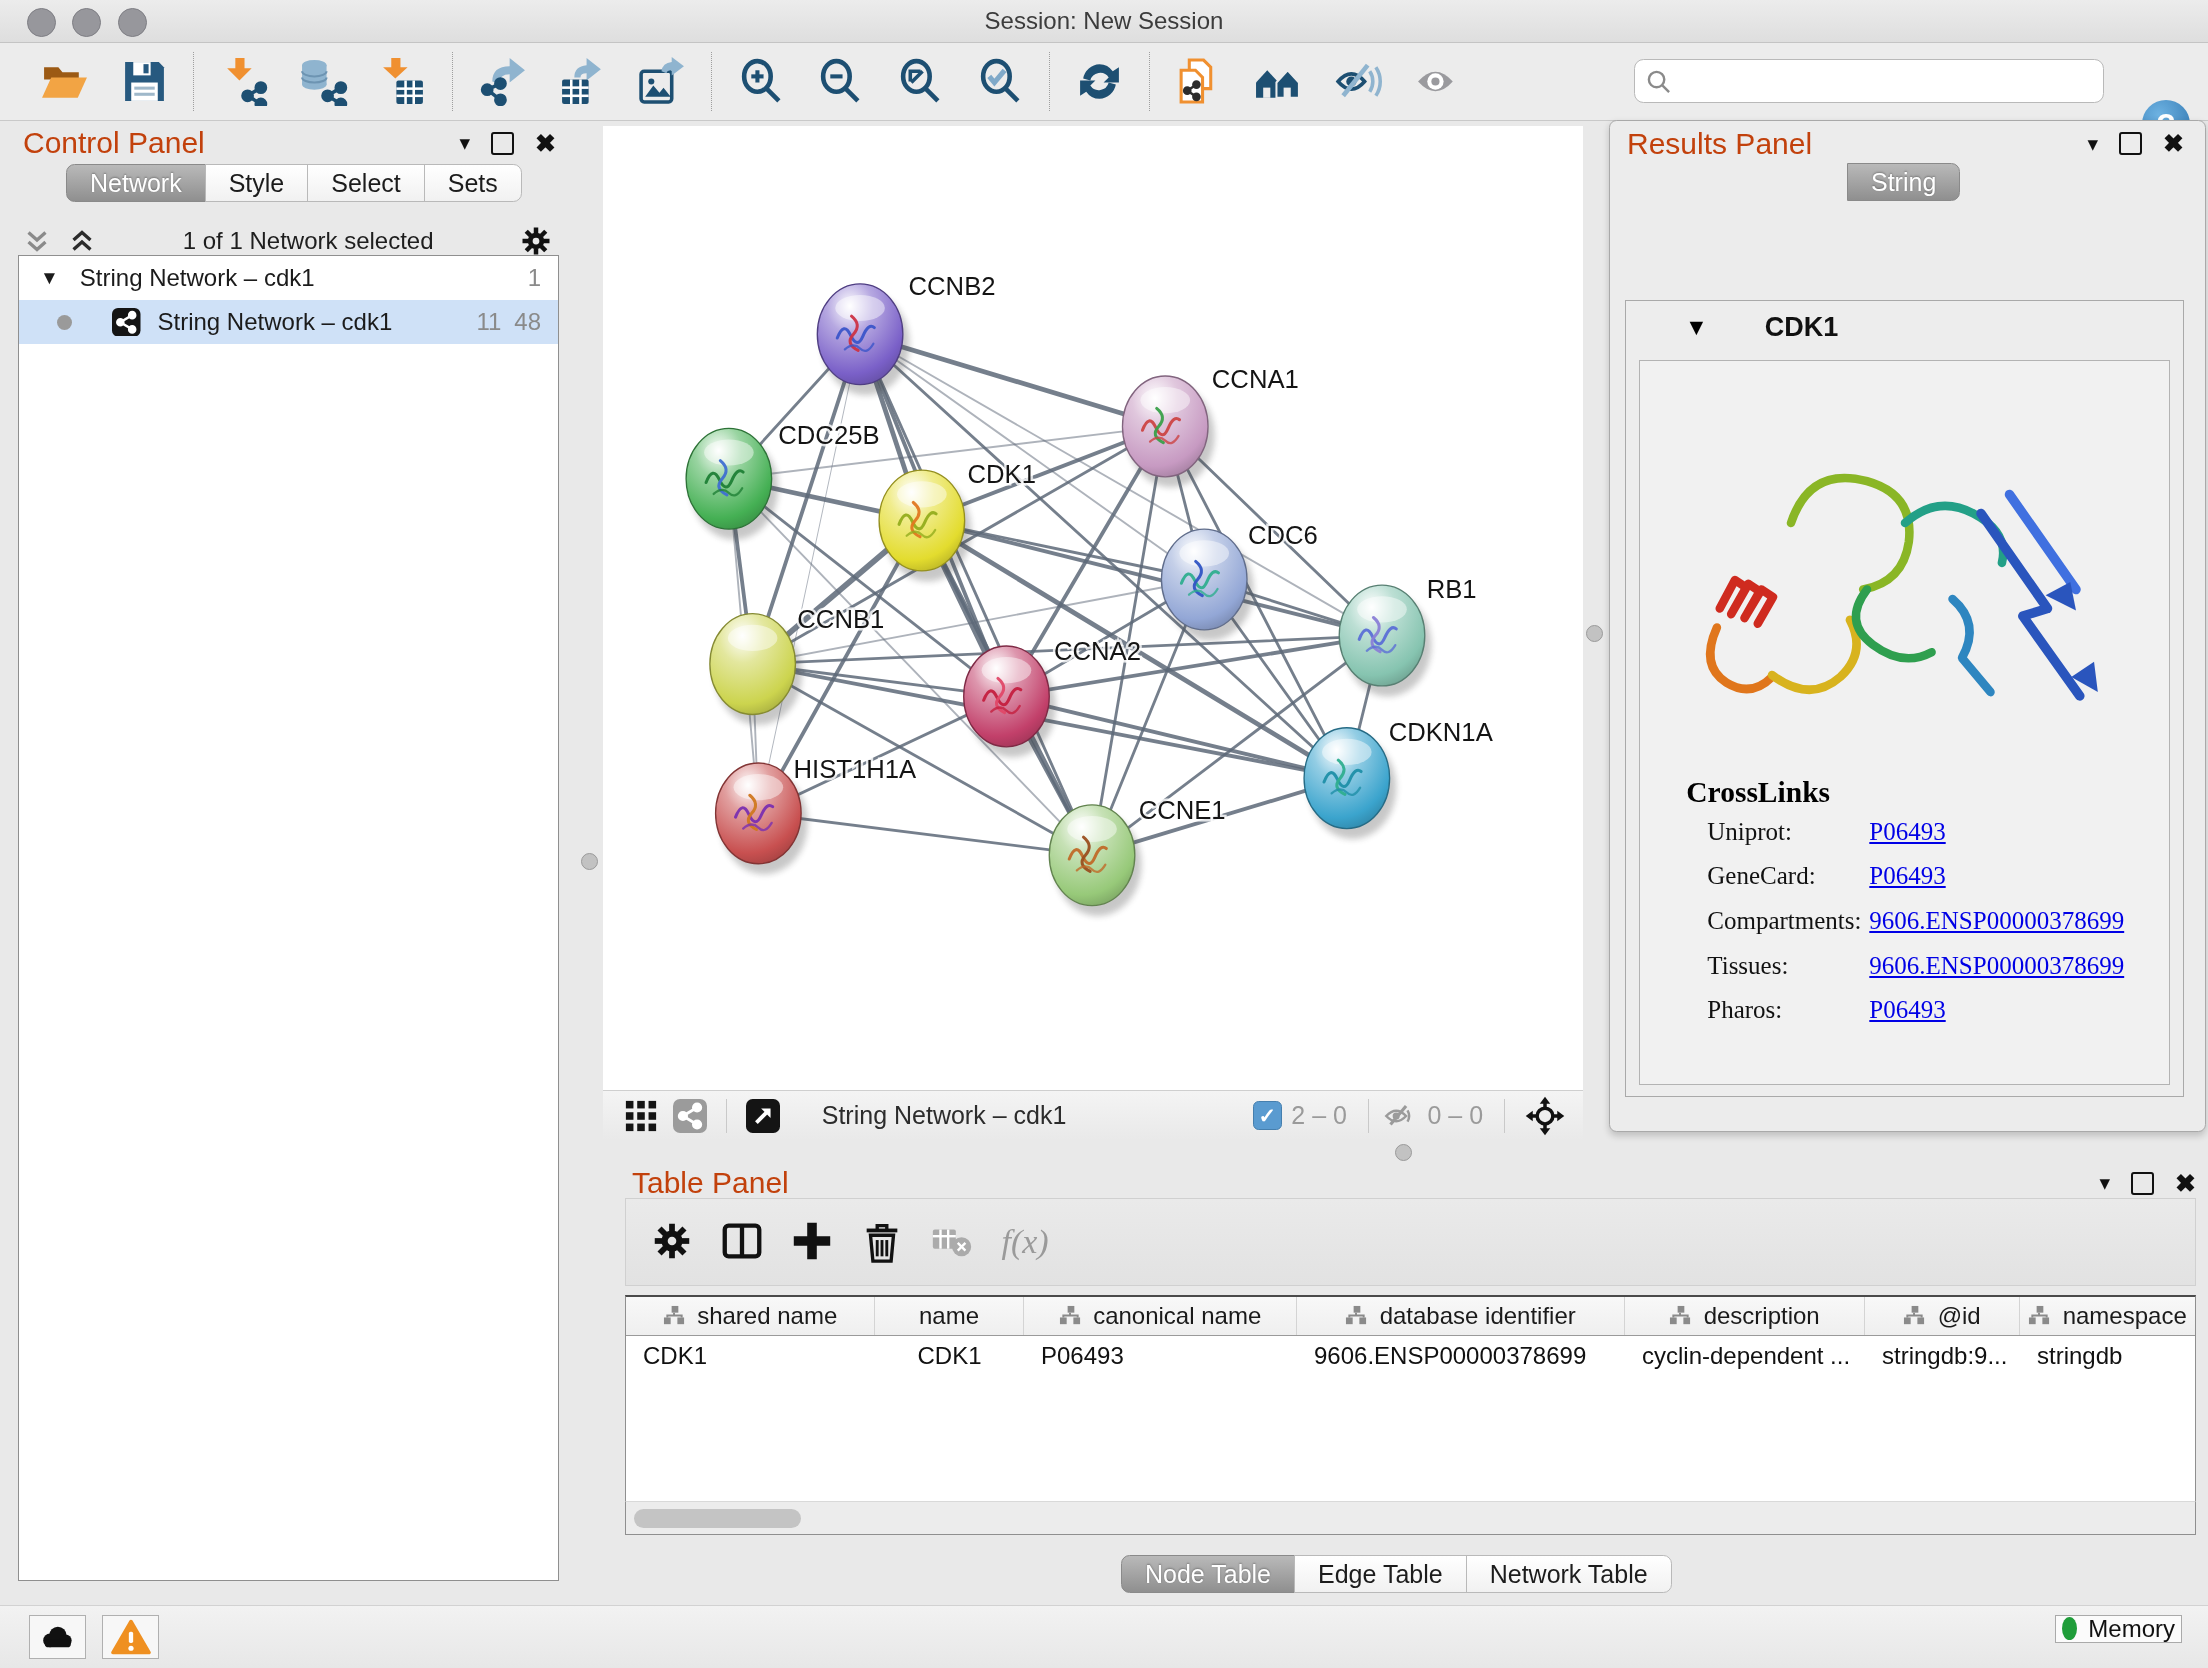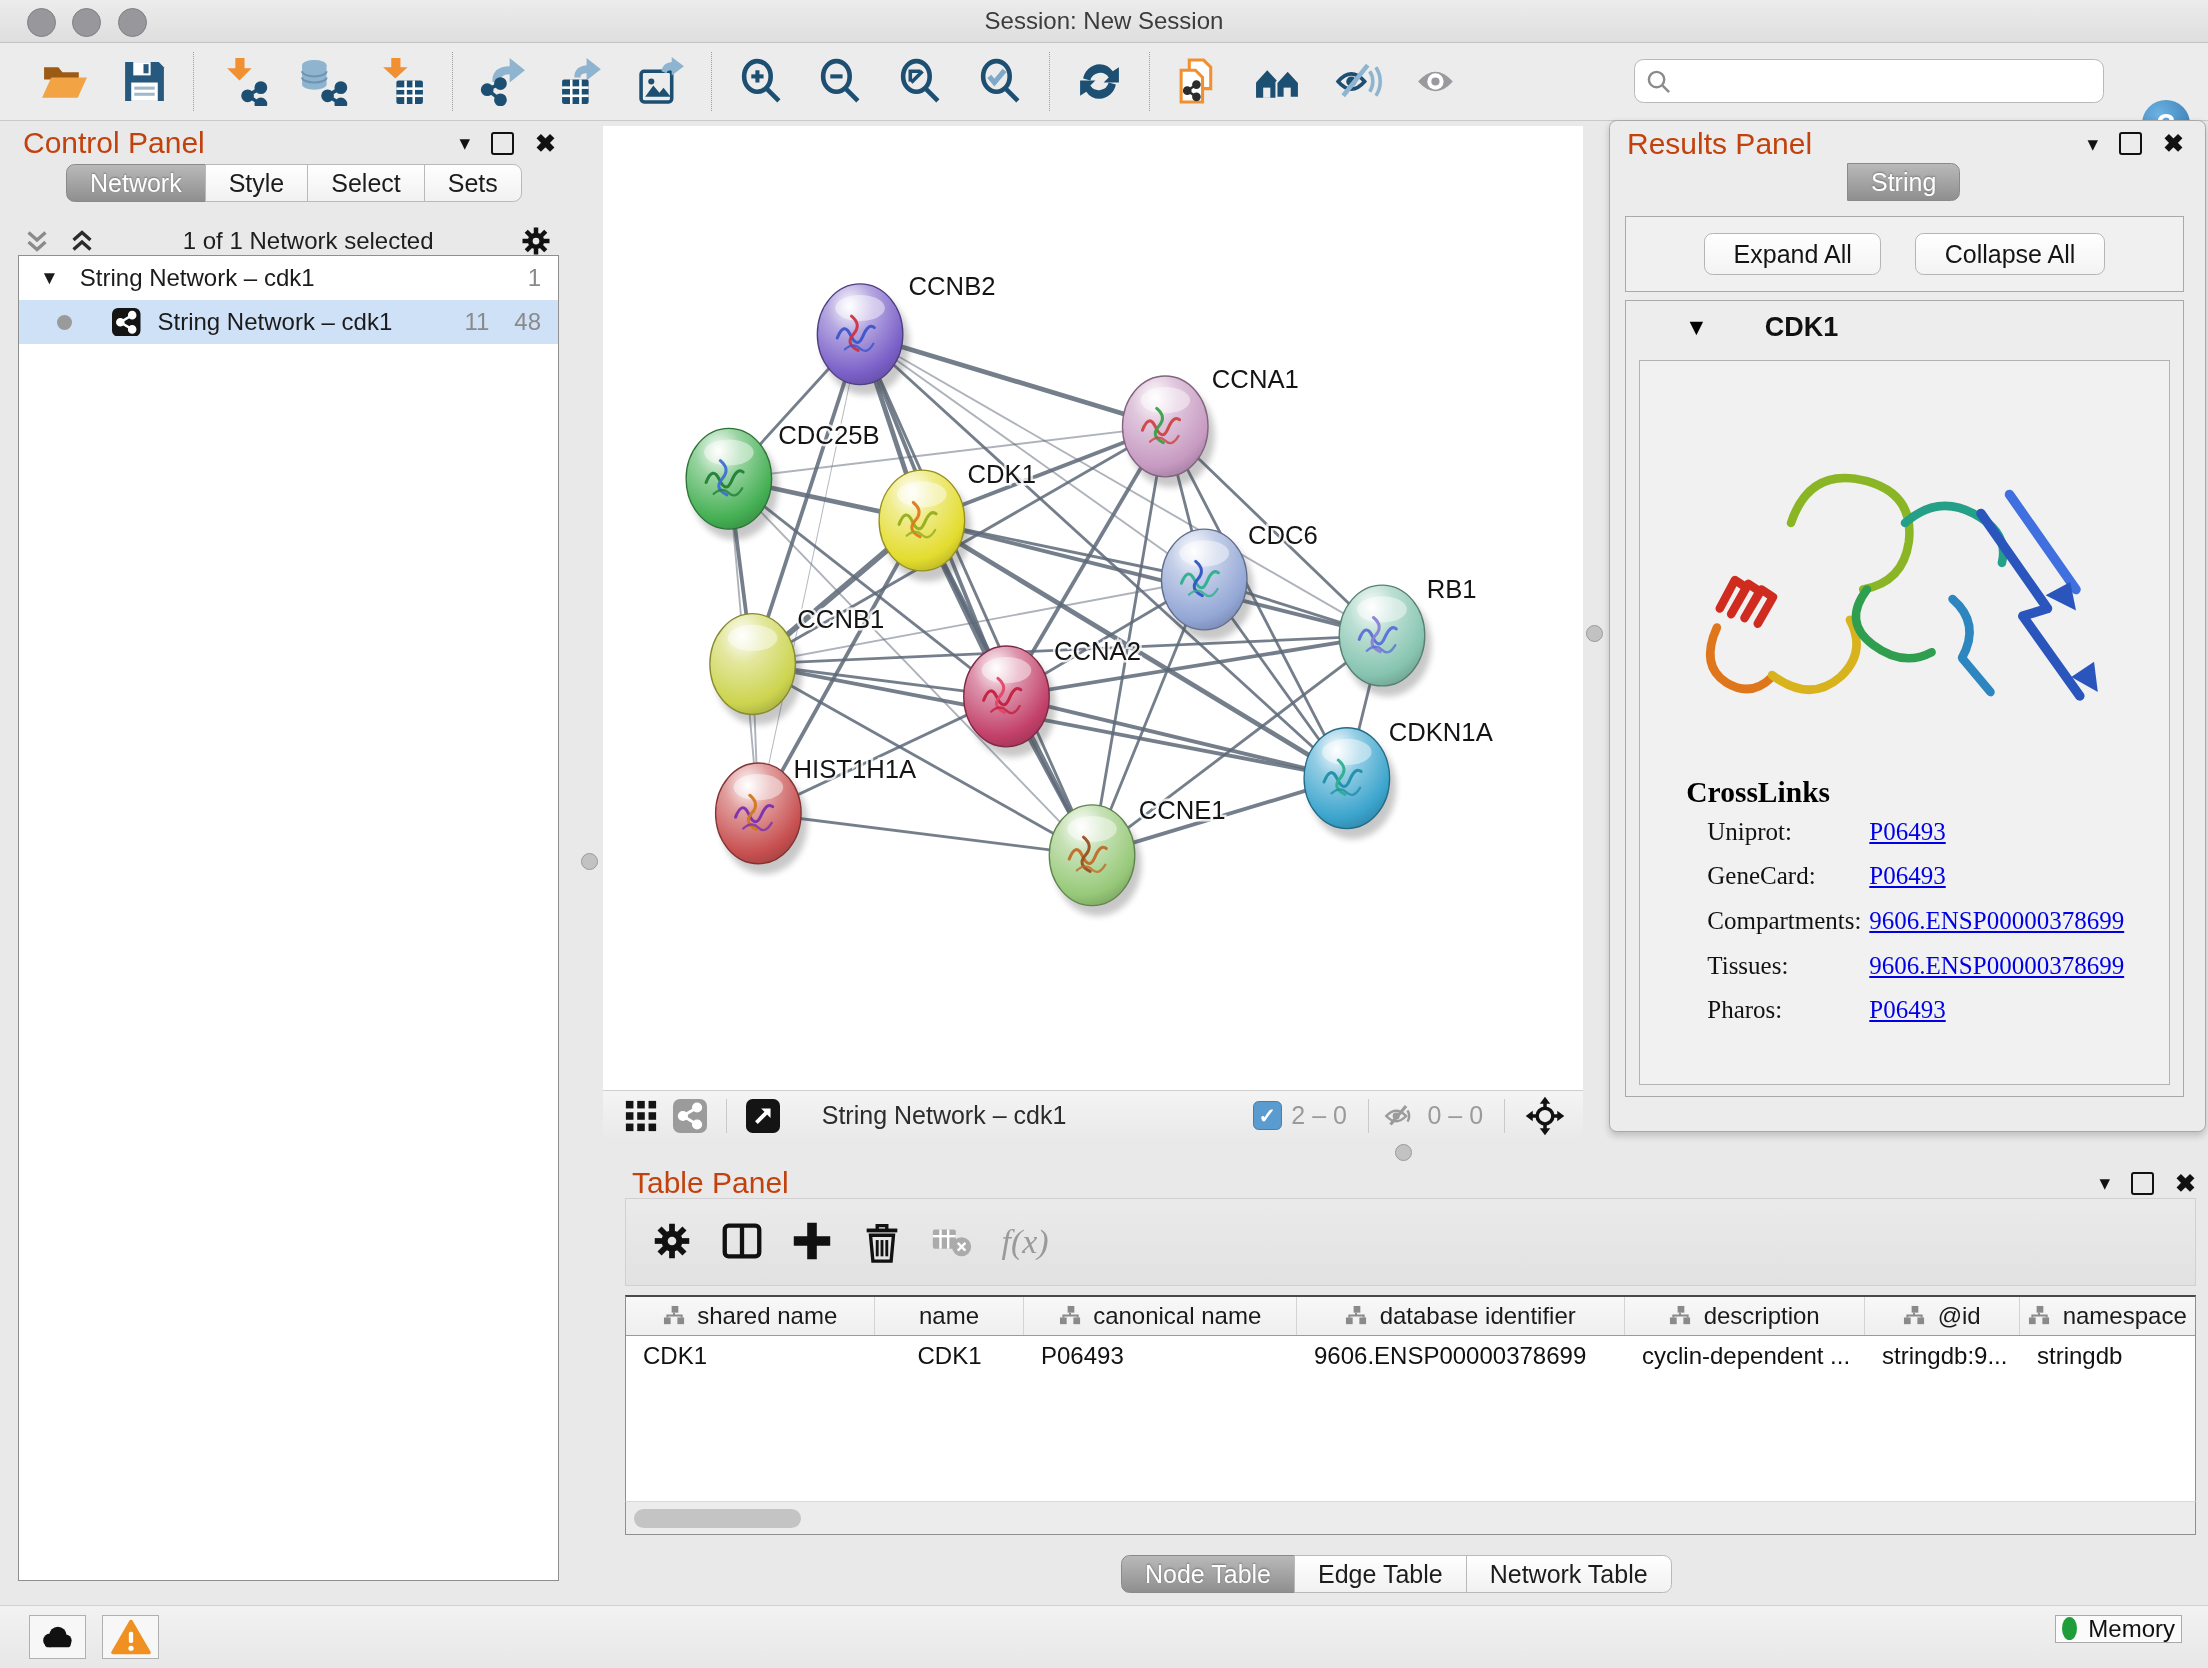--- a/index.html
+++ b/index.html
@@ -304,21 +304,21 @@
         <g stroke="#fff" stroke-width="2" fill="#fff">
           <line x1="7" y1="12" x2="17" y2="6"></line>
           <line x1="7" y1="12" x2="17" y2="18"></line>
           <circle cx="7" cy="12" r="2.6"></circle>
           <circle cx="17" cy="6" r="2.6"></circle>
           <circle cx="17" cy="18" r="2.6"></circle>
         </g>
       </svg>
     <span>String Network – cdk1</span>
     <span class="cnt">11</span>
-    <span class="cnt" style="margin-left:25px">48</span>
+    <span class="cnt" style="margin-left:13px">48</span>
   </div>
 </div>
 
 <div id="net-wrap">
   <svg id="net-svg" width="980" height="964" viewBox="0 0 1030 1014">
       <defs>
         <filter id="soft" x="-50%" y="-50%" width="200%" height="200%">
           <feGaussianBlur stdDeviation="3.2"></feGaussianBlur>
         </filter>
         <radialGradient id="g0" cx="0.38" cy="0.22" r="0.9">
@@ -600,24 +600,20 @@
   <div class="res-head">
     <span class="ptitle">Results Panel</span>
     <span class="wctl">
       <span class="tri">▾</span>
       <span class="maxbox"></span>
       <span class="closex">✖</span>
     </span>
   </div>
   <div class="seg res-tab">
     <button class="tabb sel">String</button>
-  </div>
-  <div class="res-box1">
-    <button class="rbtn">Expand All</button>
-    <button class="rbtn">Collapse All</button>
   </div>
   <div class="res-box2">
     <div class="gene-row">
       <span class="tri">▼</span>
       <span class="gname">CDK1</span>
     </div>
     <div class="res-inner">
       <svg width="476" height="380" viewBox="0 0 500 400" style="position:absolute;left:27px;top:48px">
         <g fill="none" stroke-linecap="round" stroke-linejoin="round">
           <path d="M55 210 l16-30 12 8-16 28 18-32 12 8-16 28 18-30 12 8-16 28" stroke="#cf2b1f" stroke-width="9"></path>

